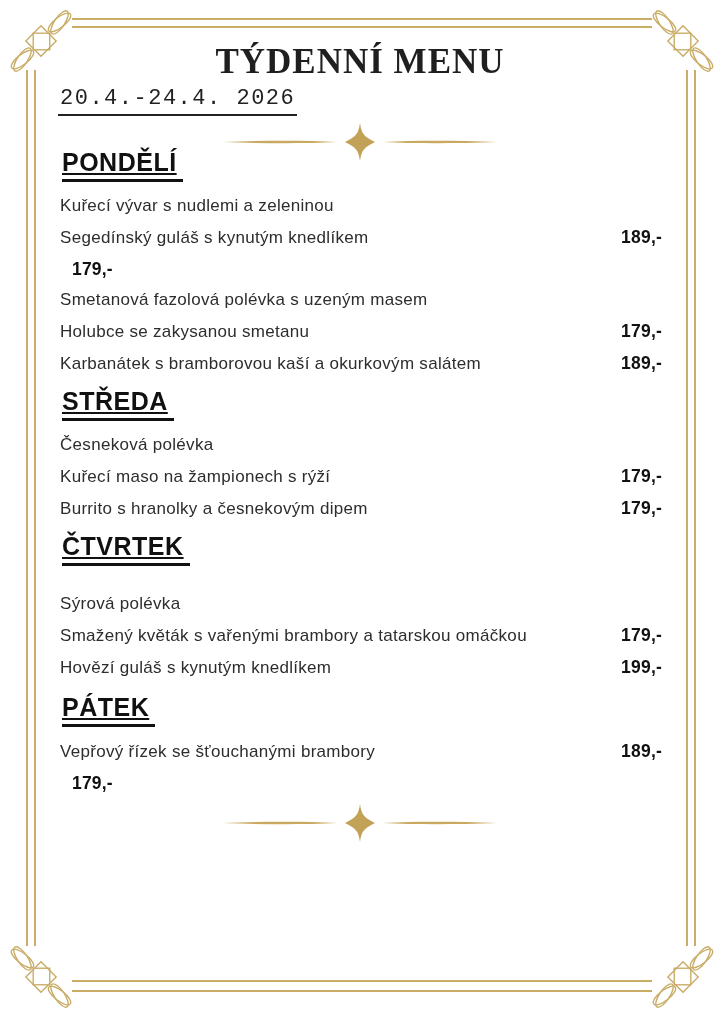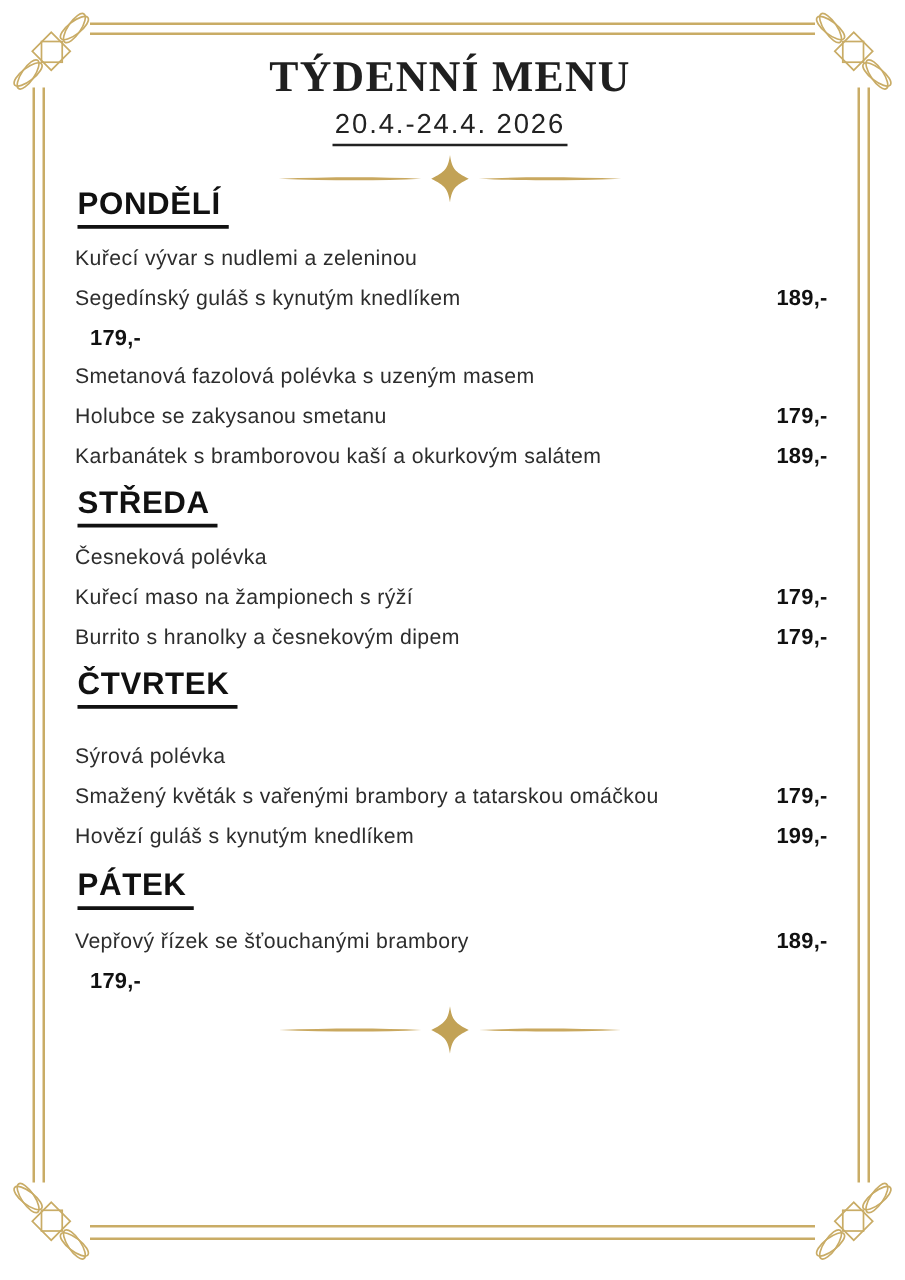--- a/index.html
+++ b/index.html
@@ -35,21 +35,21 @@
   .content{position:absolute;top:36px;left:58px;right:62px;}
 
   .title{
     text-align:center;
     font-family:"Liberation Serif", serif;
     font-weight:700;
     font-size:35px;
     letter-spacing:1px;
     margin:6px 0 4px 0;
   }
-  .date-wrap{text-align:center;}
+  .date-wrap{font-family:Liberation Mono, monospace;}
   .date{
     display:inline-block;
     font-size:22px;
     letter-spacing:1.5px;
     color:#222;
     border-bottom:2px solid #222;
     padding:0 2px 3px 2px;
   }
 
   .divider{
@@ -67,20 +67,21 @@
   .day-heading{
     display:inline-block;
     font-size:25px;
     font-weight:800;
     letter-spacing:0.5px;
     line-height:28px;
     border-bottom:3px solid #111;
     padding:0 6px 3px 0;
     margin:0 0 13px 0;
     color:#111;
+    text-decoration:underline;
   }
   .day:nth-of-type(4) .day-heading{margin-bottom:27px;}
   .day-items{margin-left:-2px;}
   .row{
     display:flex;align-items:baseline;justify-content:space-between;
     font-size:17px;
     line-height:22px;
     letter-spacing:0.3px;
     color:#2d2d2d;
     margin-bottom:9px;

